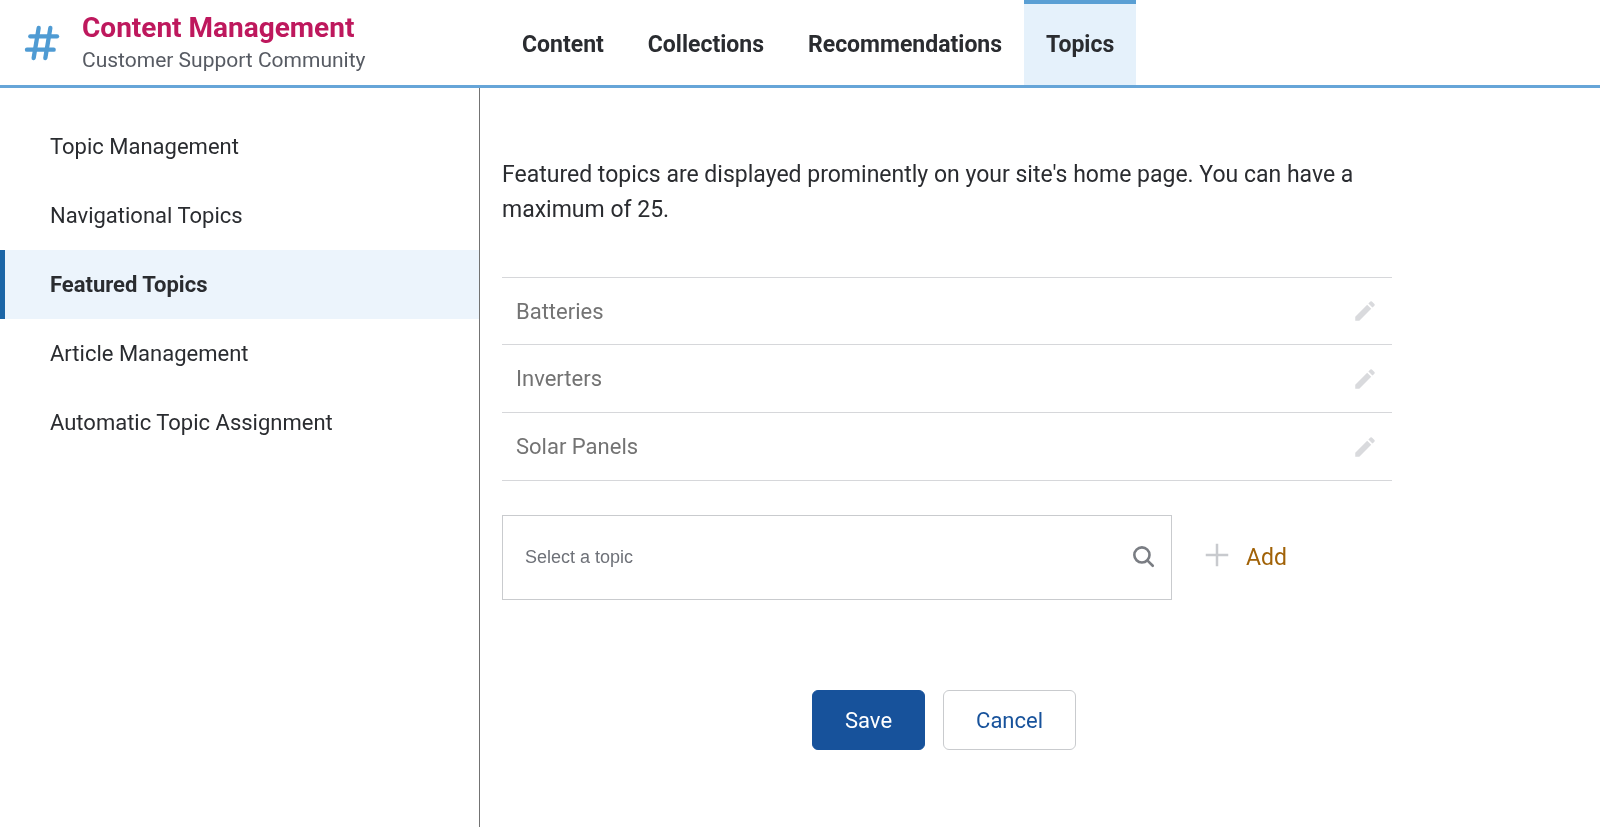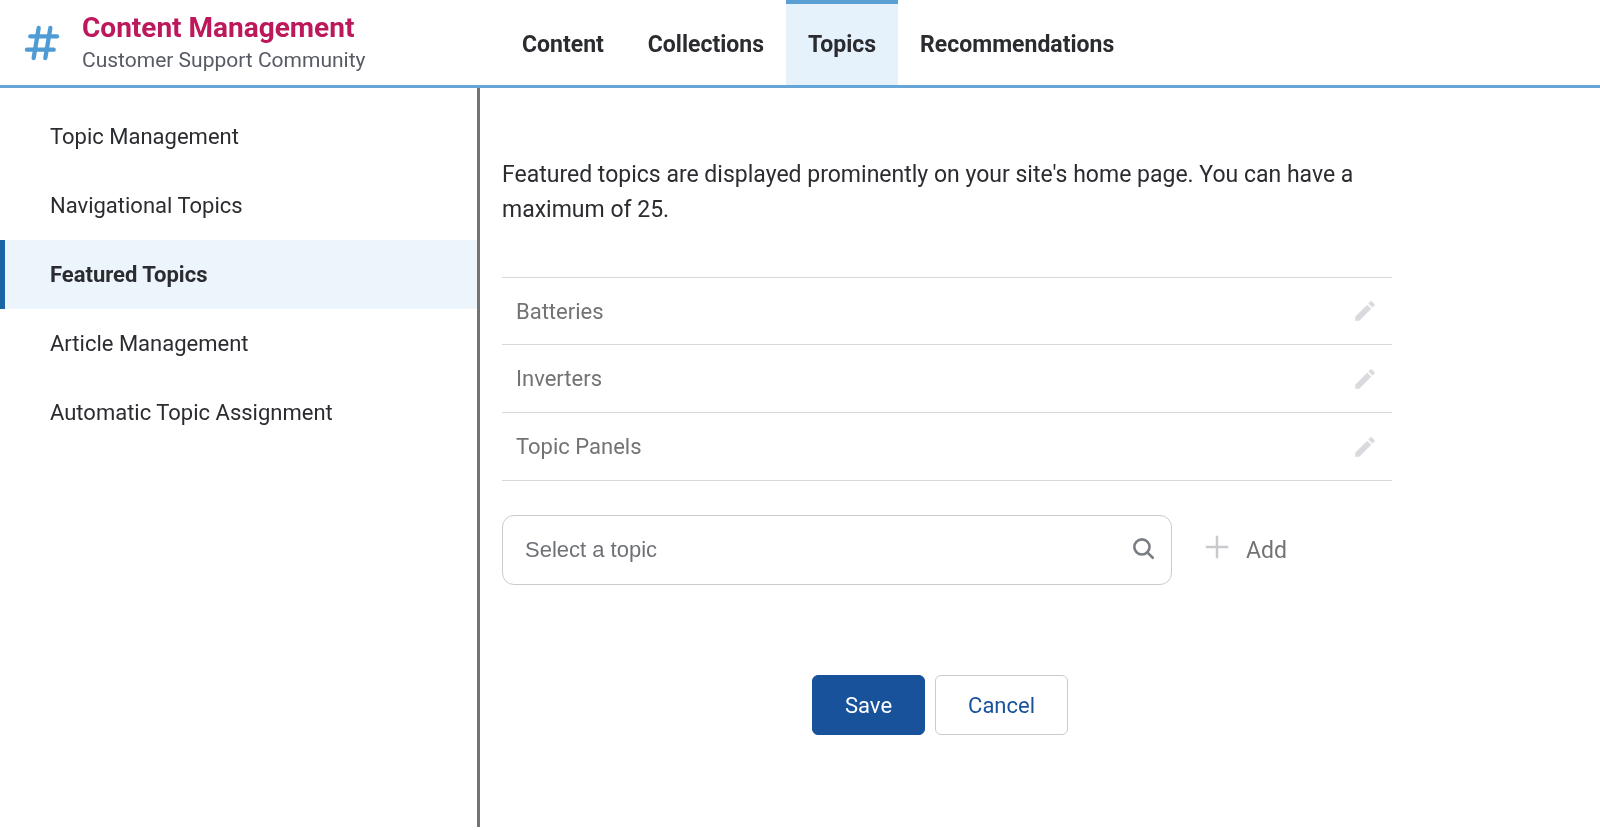--- a/index.html
+++ b/index.html
@@ -71,22 +71,22 @@
     border-top: 4px solid #5a9fd4;
   }
 
   
   .body-row {
     display: flex;
     height: calc(100% - 91px);
   }
   .sidebar {
     width: 480px;
-    border-right: 3px solid #737373;
-    padding-top: 14px;
+    border-right: 1px solid #737373;
+    padding-top: 24px;
   }
   .sidebar-item {
     font-size: 22px;
     color: #2a2c30;
     padding: 22px 20px 22px 50px;
     cursor: pointer;
   }
   .sidebar-item.active {
     background: #ecf4fc;
     border-left: 5px solid #1b65a6;
@@ -138,50 +138,50 @@
     width: 890px;
     margin-top: 34px;
     gap: 30px;
   }
   .topic-select {
     position: relative;
     width: 670px;
   }
   .topic-select input {
     width: 100%;
-    height: 70px;
+    height: 85px;
     border: 1px solid #c9cbce;
-    border-radius: 12px;
-    font-size: 22px;
+    border-radius: 0;
+    font-size: 18px;
     padding: 0 54px 0 22px;
     color: #2a2c30;
     outline: none;
   }
   .topic-select input::placeholder { color: #6e7178; }
   .search-icon-wrap {
     position: absolute;
     right: 16px;
     top: 50%;
     transform: translateY(-50%);
     color: #7a7d83;
   }
   .add-group {
     display:flex;
     align-items:center;
     gap: 14px;
-    color: #737373;
+    color: #a16207;
     font-size: 23px;
     cursor: pointer;
   }
   .plus-icon { color:#c8cace; }
 
   
   .button-row {
     display:flex;
-    gap: 10px;
+    gap: 18px;
     margin-top: 90px;
     margin-left: 310px;
   }
   .btn {
     font-size: 22px;
     height: 60px;
     padding: 0 32px;
     border-radius: 6px;
     cursor: pointer;
     display:flex;
@@ -213,22 +213,22 @@
       </svg>
     </span>
     <div class="header-titles">
       <div class="page-title">Content Management</div>
       <div class="page-subtitle">Customer Support Community</div>
     </div>
   </div>
   <div class="header-tabs">
     <div class="tab">Content</div>
     <div class="tab">Collections</div>
+    <div class="tab">Recommendations</div>
     <div class="tab active">Topics</div>
-    <div class="tab">Recommendations</div>
   </div>
 </div>
 
 <div class="body-row">
 
   <div class="sidebar">
     <div class="sidebar-item">Topic Management</div>
     <div class="sidebar-item">Navigational Topics</div>
     <div class="sidebar-item active">Featured Topics</div>
     <div class="sidebar-item">Article Management</div>
@@ -249,21 +249,21 @@
       </div>
       <div class="topic-row">
         <span class="topic-name">Inverters</span>
         <span class="edit-icon">
           <svg width="26" height="26" viewBox="0 0 24 24" fill="currentColor">
               <path d="M3 17.25V21h3.75l11-11-3.75-3.75-11 11zM20.7 7.05a1 1 0 0 0 0-1.41l-2.34-2.34a1 1 0 0 0-1.41 0l-1.83 1.83 3.75 3.75 1.83-1.83z"></path>
             </svg>
         </span>
       </div>
       <div class="topic-row">
-        <span class="topic-name">Topic Panels</span>
+        <span class="topic-name">Solar Panels</span>
         <span class="edit-icon">
           <svg width="26" height="26" viewBox="0 0 24 24" fill="currentColor">
               <path d="M3 17.25V21h3.75l11-11-3.75-3.75-11 11zM20.7 7.05a1 1 0 0 0 0-1.41l-2.34-2.34a1 1 0 0 0-1.41 0l-1.83 1.83 3.75 3.75 1.83-1.83z"></path>
             </svg>
         </span>
       </div>
     </div>
 
     <div class="select-row">
       <div class="topic-select">

